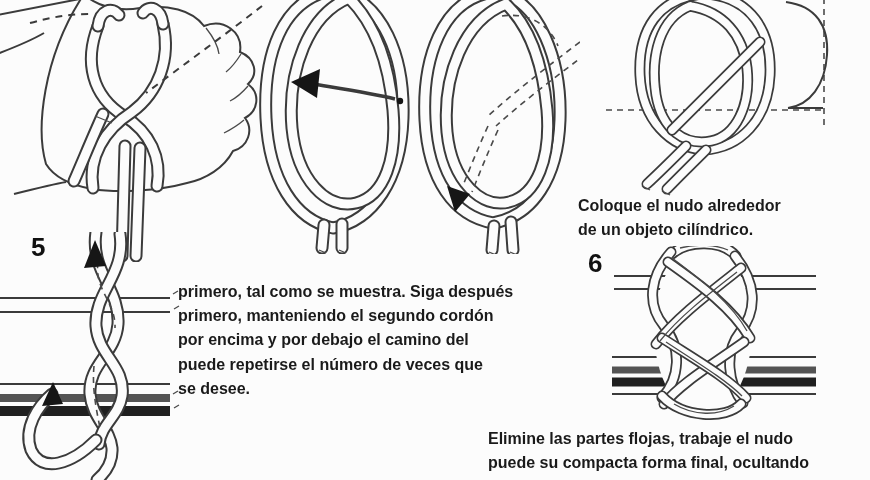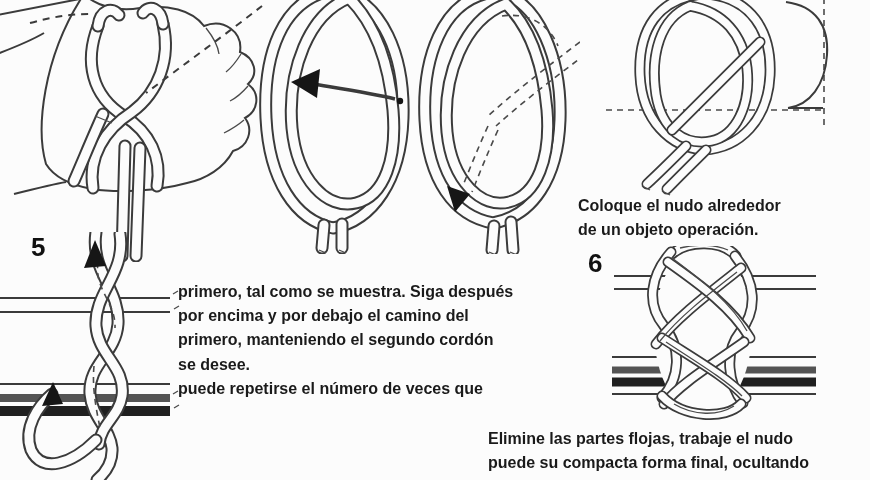--- a/index.html
+++ b/index.html
@@ -209,29 +209,29 @@
       <path class="thin1" d="M 64,158 C 84,170 108,170 124,160"></path>
     </g>
   </svg>
 
   <div class="stepnum" style="left:31px; top:234px;">5</div>
 
   <div class="stepnum" style="left:588px; top:250px;">6</div>
 
   <div class="txt" style="left:578px; top:194px;">
     <div>Coloque el nudo alrededor</div>
-    <div>de un objeto operación.</div>
+    <div>de un objeto cilíndrico.</div>
   </div>
 
   <div class="txt" style="left:178px; top:280px;">
     <div>primero, tal como se muestra. Siga después</div>
+    <div>primero, manteniendo el segundo cordón</div>
     <div>por encima y por debajo el camino del</div>
-    <div>primero, manteniendo el segundo cordón</div>
+    <div>puede repetirse el número de veces que</div>
     <div>se desee.</div>
-    <div>puede repetirse el número de veces que</div>
   </div>
 
   <div class="txt" style="left:488px; top:427px;">
     <div>Elimine las partes flojas, trabaje el nudo</div>
     <div>puede su compacta forma final, ocultando</div>
     <div>los extremos en el interior del nudo.</div>
   </div>
 
 </div>
 

